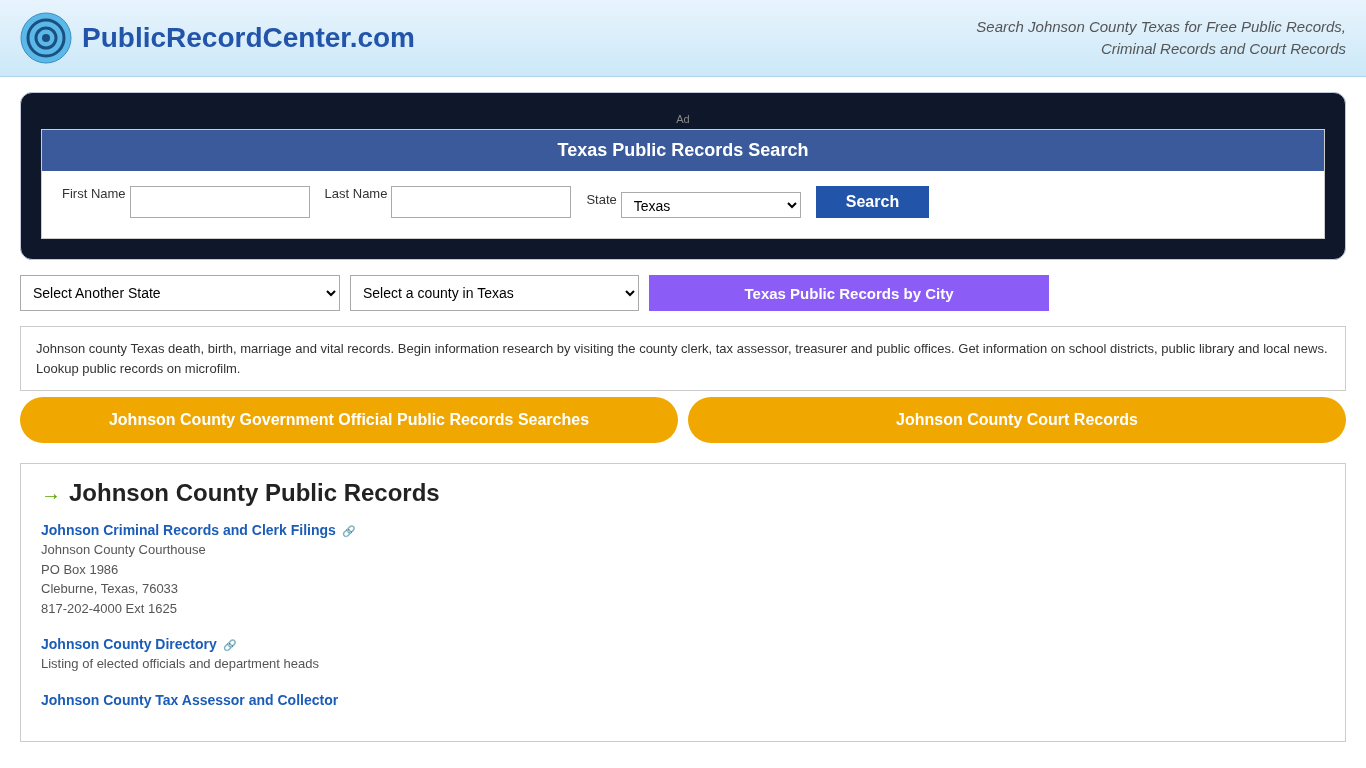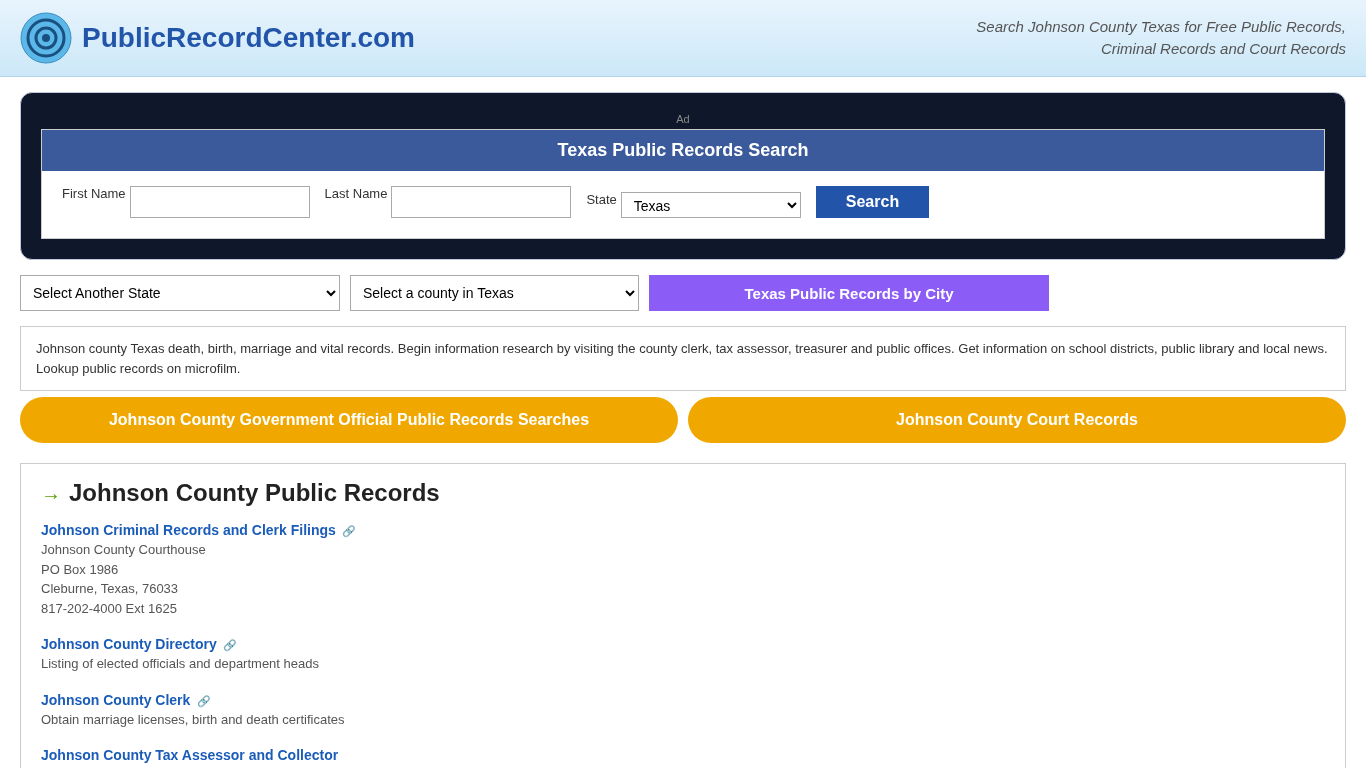--- a/index.html
+++ b/index.html
@@ -299,25 +299,20 @@
         <div>817-202-4000 Ext 1625</div>
       </div>
     </div>
 
     <div class="record-entry">
       <span class="record-link">Johnson County Directory</span>
       <span class="external-icon">🔗</span>
       <div class="record-desc">Listing of elected officials and department heads</div>
     </div>
 
-    <div class="record-entry">
-      <span class="record-link">Johnson County Clerk</span>
-      <span class="external-icon">🔗</span>
-      <div class="record-desc">Obtain marriage licenses, birth and death certificates</div>
-    </div>
 
     <div class="record-entry">
       <span class="record-link">Johnson County Tax Assessor and Collector</span>
       
       
     </div>
 
   </div>
 
 </div>

